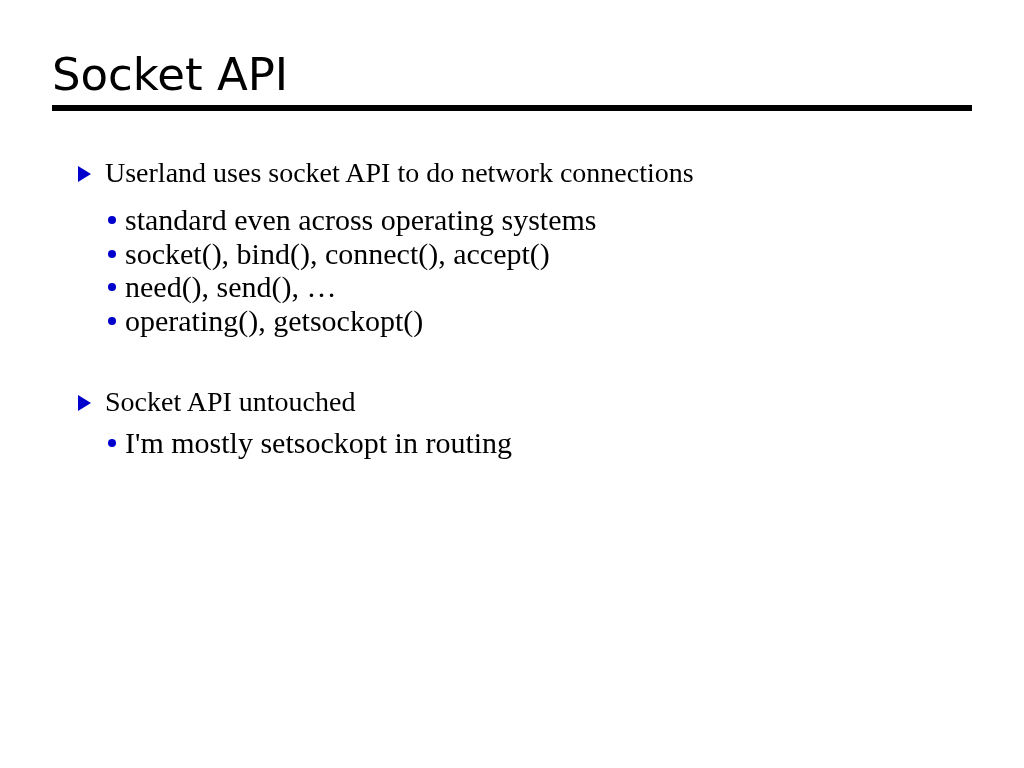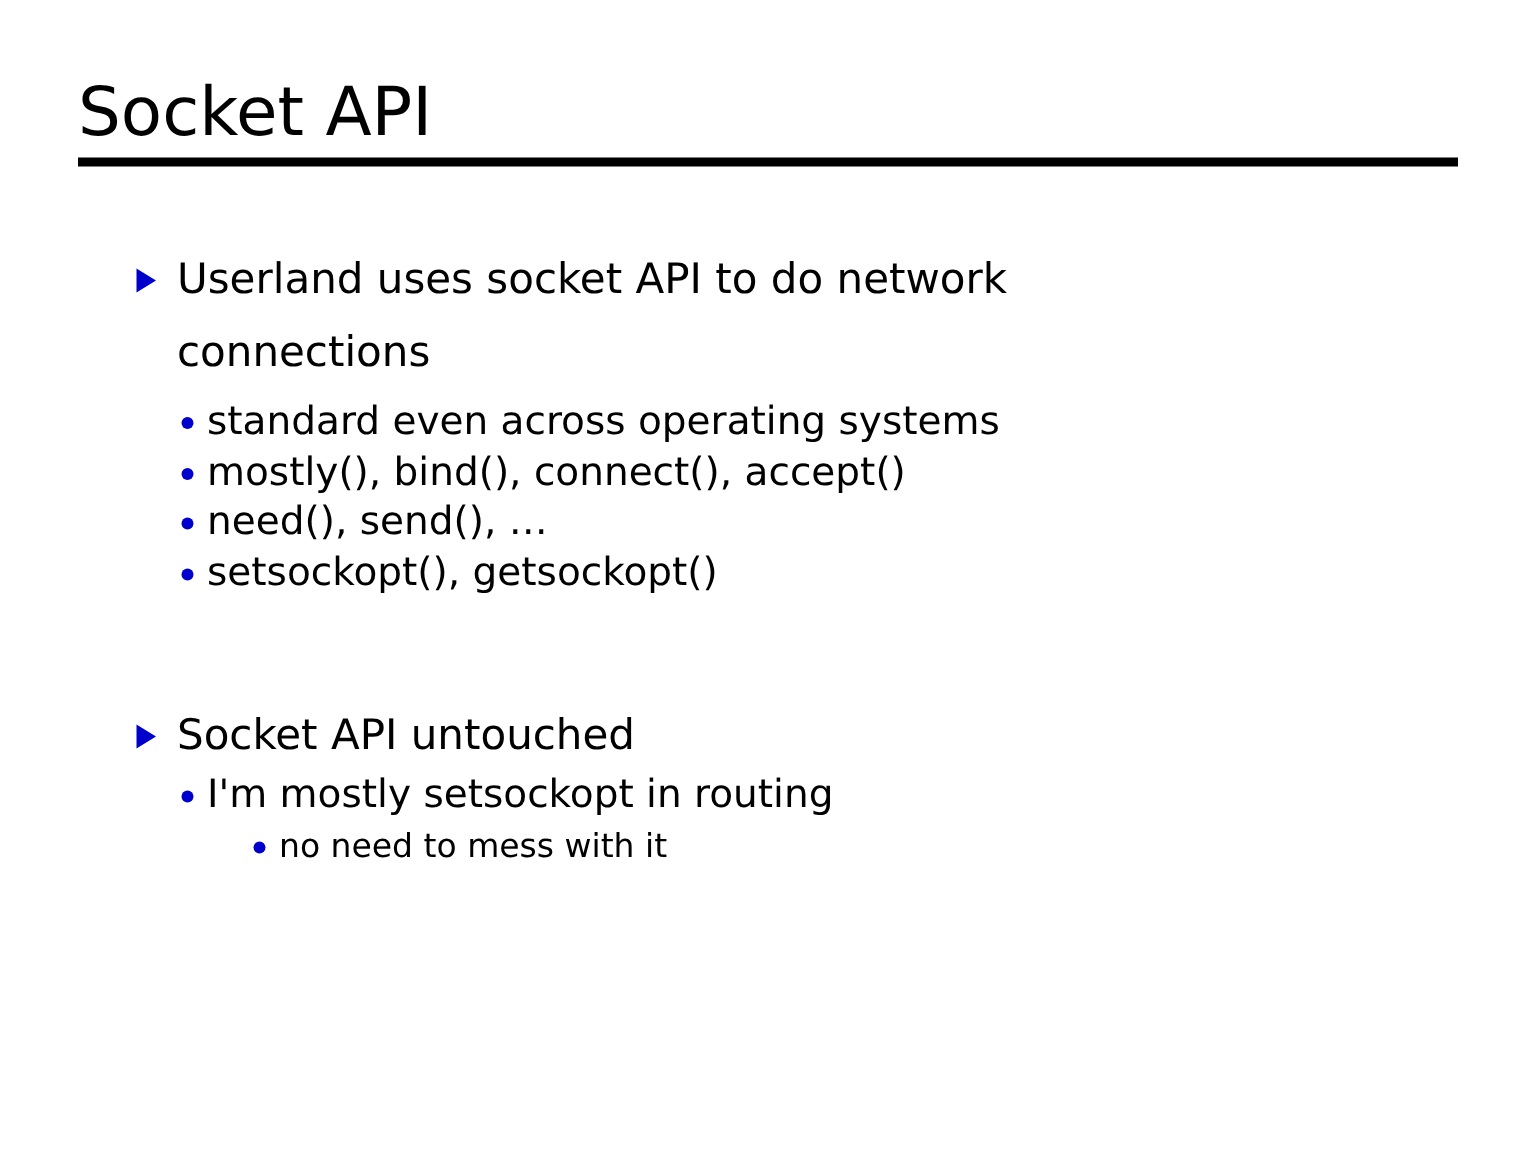--- a/index.html
+++ b/index.html
@@ -46,21 +46,21 @@
   }
 
   
   .body-block {
     position: absolute;
     left: 66px;
     top: 148px;
     width: 900px;
   }
 
-  .group { margin: 13px; }
+  .group { margin: 0; font-family: Liberation Serif, serif; }
   .group-gap { height: 40px; }
 
   
   .l1 {
     position: relative;
     padding-left: 39px;
     font-size: 28px;
     line-height: 49px;
     color: #000000;
     max-width: 700px;
@@ -74,21 +74,21 @@
     border-left: 13px solid #0000cc;
     border-top: 8px solid transparent;
     border-bottom: 8px solid transparent;
   }
   .l1-text { display: block; }
 
   
   .l2 {
     position: relative;
     padding-left: 59px;
-    font-size: 26px;
+    font-size: 30px;
     line-height: 33.5px;
     color: #000000;
   }
   .l2 .marker-dot {
     position: absolute;
     left: 42px;
     top: 13px;
     width: 8px;
     height: 8px;
     border-radius: 50%;
@@ -134,51 +134,47 @@
         <span class="l1-text">Userland uses socket API to do network connections</span>
       </div>
 
       <div class="l2 l2-first">
         <span class="marker-dot"></span>
         <span>standard even across operating systems</span>
       </div>
 
       <div class="l2">
         <span class="marker-dot"></span>
-        <span>mostly(), bind(), connect(), accept()</span>
+        <span>socket(), bind(), connect(), accept()</span>
       </div>
 
       <div class="l2">
         <span class="marker-dot"></span>
         <span>need(), send(), …</span>
       </div>
 
       <div class="l2">
         <span class="marker-dot"></span>
-        <span>setsockopt(), getsockopt()</span>
+        <span>operating(), getsockopt()</span>
       </div>
 
     </div>
 
     <div class="group-gap"></div>
 
     <div class="group">
 
       <div class="l1">
         <span class="marker-tri"></span>
         <span class="l1-text">Socket API untouched</span>
       </div>
 
 
       <div class="l2">
         <span class="marker-dot"></span>
         <span>I'm mostly setsockopt in routing</span>
       </div>
 
-      <div class="l3">
-        <span class="marker-dot"></span>
-        <span>no need to mess with it</span>
-      </div>
 
     </div>
 
   </div>
 </div>
 
 </body></html>

